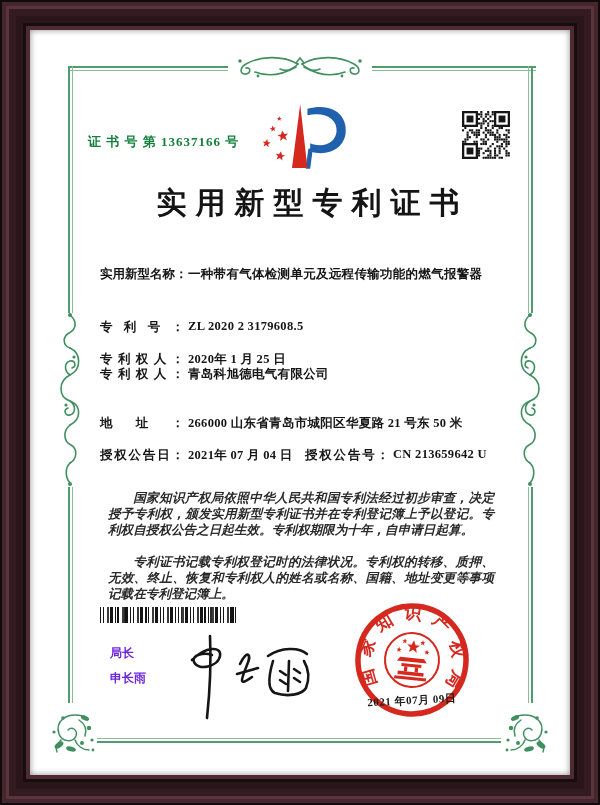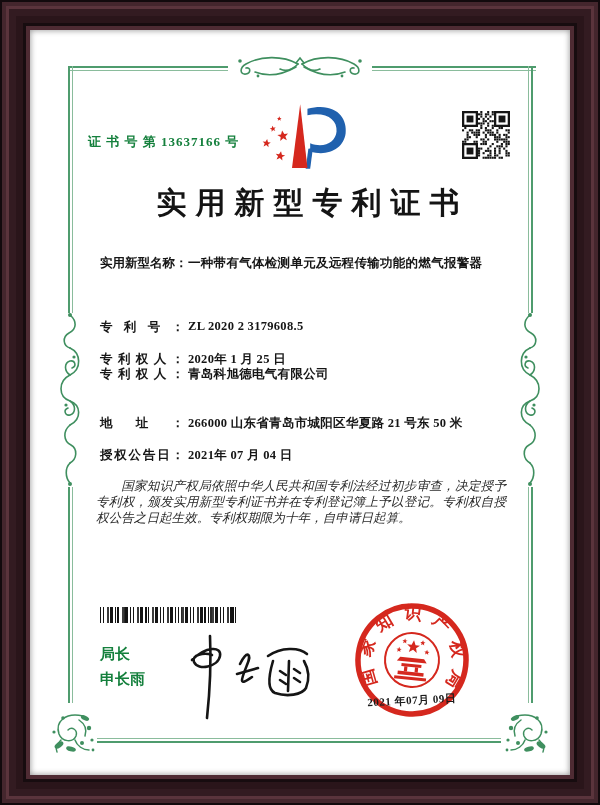--- a/index.html
+++ b/index.html
@@ -36,28 +36,28 @@
   
   .frow{position:absolute;left:70px;width:440px;height:20px;font-size:12.5px;color:#161616;
         white-space:nowrap;}
   .flabel{display:inline-block;width:84px;text-align:justify;text-align-last:justify;
           font-weight:600;vertical-align:top;}
   .fvalue{display:inline-block;margin-left:4px;font-weight:700;letter-spacing:.3px;}
   .pairB{position:absolute;left:205px;top:0;}
   
   .bodytxt{position:absolute;left:62px;top:444px;width:418px;font-size:12.6px;
            line-height:16px;color:#2a2a2a;font-style:italic;text-align:justify;}
-  .bodytxt p{margin:4px;text-indent:2em;font-weight:400;}
+  .bodytxt p{margin:16px;text-indent:2em;font-weight:700;}
   
   .barcode{position:absolute;left:70px;top:577px;width:138px;height:16px;
     background-image:
       repeating-linear-gradient(90deg,#141414 0 1px,transparent 1px 3px,#141414 3px 4px,transparent 4px 7px,#3c3c3c 7px 9px,transparent 9px 10px,#141414 10px 13px,transparent 13px 15px),
       repeating-linear-gradient(90deg,transparent 0 17px,#101010 17px 18px,transparent 18px 23px,#2a2a2a 23px 25px,transparent 25px 29px);}
-  .signoff{position:absolute;left:70px;font-family:"Liberation Sans","DejaVu Sans",sans-serif;
-           font-weight:700;font-size:15px;color:#15803d;}
+  .signoff{position:absolute;left:80px;font-family:"Liberation Sans","DejaVu Sans",sans-serif;
+           font-weight:700;font-size:12px;color:#6d28d9;}
   .signoff.t1{top:615px;}
   .signoff.t2{top:640px;}
   .signature{position:absolute;left:150px;top:598px;}
   .seal{position:absolute;left:322px;top:570px;}
 </style>
 </head>
 <body>
 
 <div class="page">
 
@@ -362,41 +362,43 @@
           <g fill="#161616">
             <rect x="4.6" y="4.6" width="6.9" height="6.9"></rect>
             <rect x="36.8" y="4.6" width="6.9" height="6.9"></rect>
             <rect x="4.6" y="36.8" width="6.9" height="6.9"></rect>
           </g>
         </svg>
       </div>
 
       <div class="title">实用新型专利证书</div>
 
-      <div class="frow" style="top:225px;">
+      <div class="frow" style="top:236px;">
         <span class="flabel">实用新型名称：</span><span class="fvalue">一种带有气体检测单元及远程传输功能的燃气报警器</span>
       </div>
       <div class="frow" style="top:289px;text-decoration:underline;">
         <span class="flabel">专利号：</span><span class="fvalue">ZL 2020 2 3179608.5</span>
       </div>
       <div class="frow" style="top:321px;">
         <span class="flabel">专利权人：</span><span class="fvalue">2020年 1 月 25 日</span>
       </div>
       <div class="frow" style="top:336px;">
         <span class="flabel">专利权人：</span><span class="fvalue">青岛科旭德电气有限公司</span>
       </div>
       <div class="frow" style="top:385px;">
         <span class="flabel">地址：</span><span class="fvalue">266000 山东省青岛市城阳区华夏路 21 号东 50 米</span>
       </div>
       <div class="frow" style="top:417px;">
         <span class="flabel">授权公告日：</span><span class="fvalue">2021年 07 月 04 日</span>
+        <span class="pairB"><span class="flabel">授权公告号：</span><span class="fvalue">CN 213659642 U</span></span>
       </div>
 
       <div class="bodytxt">
         <p>国家知识产权局依照中华人民共和国专利法经过初步审查，决定授予专利权，颁发实用新型专利证书并在专利登记簿上予以登记。专利权自授权公告之日起生效。专利权期限为十年，自申请日起算。</p>
+        <p>专利证书记载专利权登记时的法律状况。专利权的转移、质押、无效、终止、恢复和专利权人的姓名或名称、国籍、地址变更等事项记载在专利登记簿上。</p>
       </div>
 
       <div class="barcode"></div>
 
       <div class="signoff t1">局长</div>
       <div class="signoff t2">申长雨</div>
 
       <div class="signature">
         <svg width="140" height="98" viewBox="0 0 140 98">
           <g fill="none" stroke="#151515" stroke-width="2.6" stroke-linecap="round" stroke-linejoin="round">

